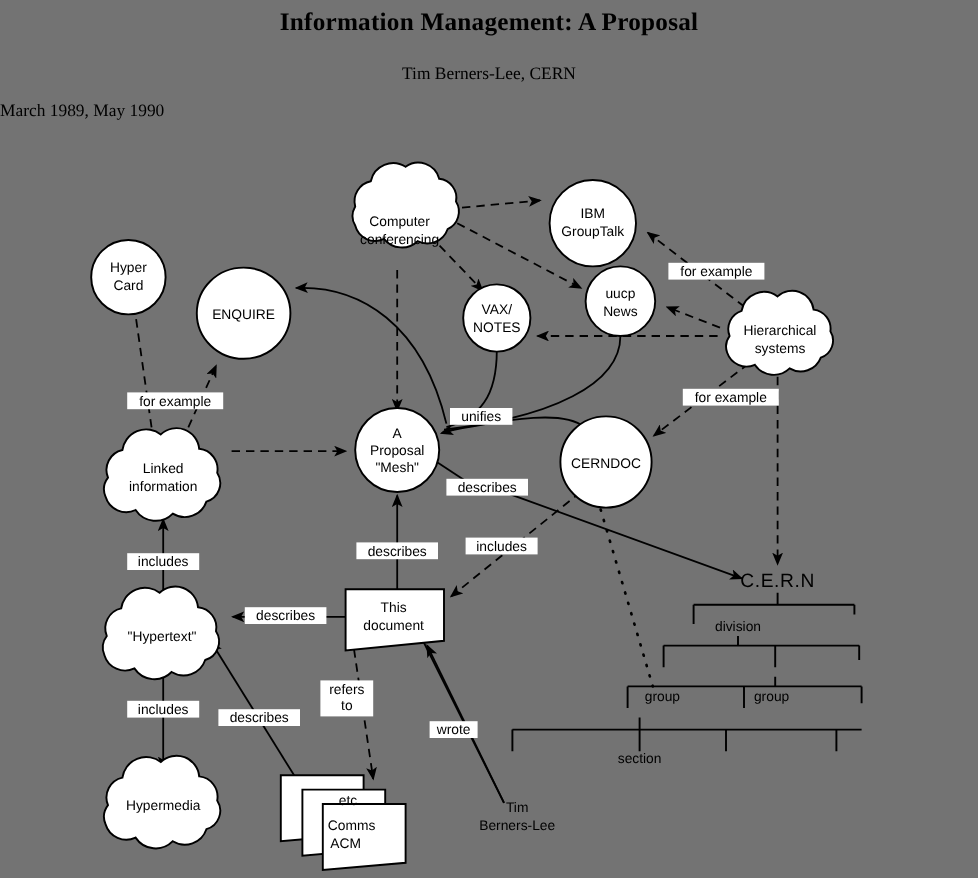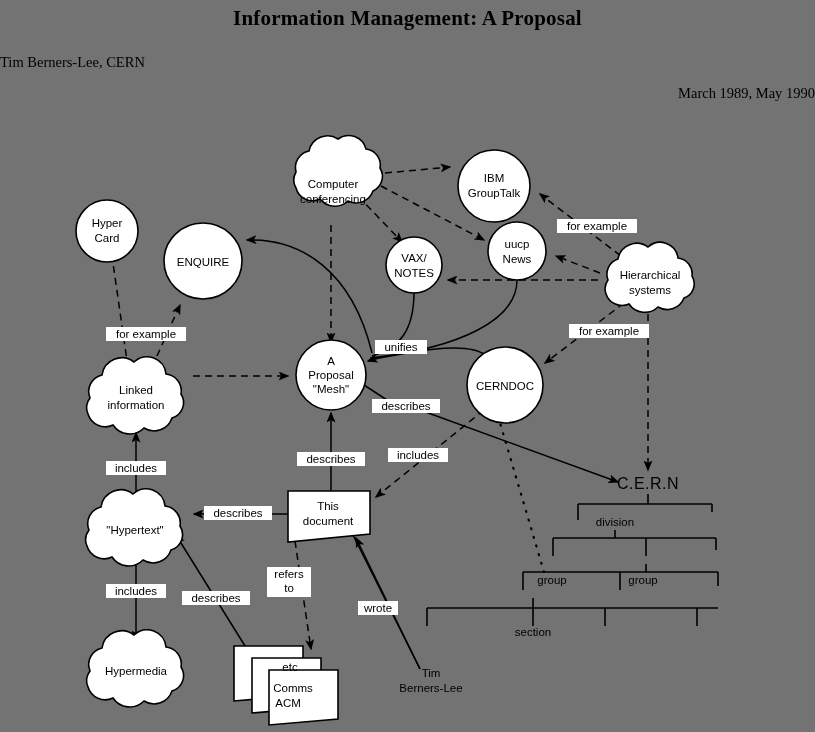--- a/index.html
+++ b/index.html
@@ -30,29 +30,30 @@
     font-family: "Liberation Serif", serif;
     font-weight: bold;
     font-size: 21px;
     letter-spacing: 0.2px;
   }
   .doc-author {
     position: absolute;
     top: 54px;
     left: 0;
     width: 815px;
+    text-align: center;
     font-family: "Liberation Serif", serif;
     font-size: 14.5px;
   }
   .doc-date {
     position: absolute;
     top: 85px;
     left: 0;
     width: 815px;
-    text-align: right;
+    text-align: left;
     font-family: "Liberation Serif", serif;
     font-size: 14.5px;
   }
   #diagram {
     position: absolute;
     left: 0;
     top: 120px;
     width: 815px;
     height: 612px;
   }

